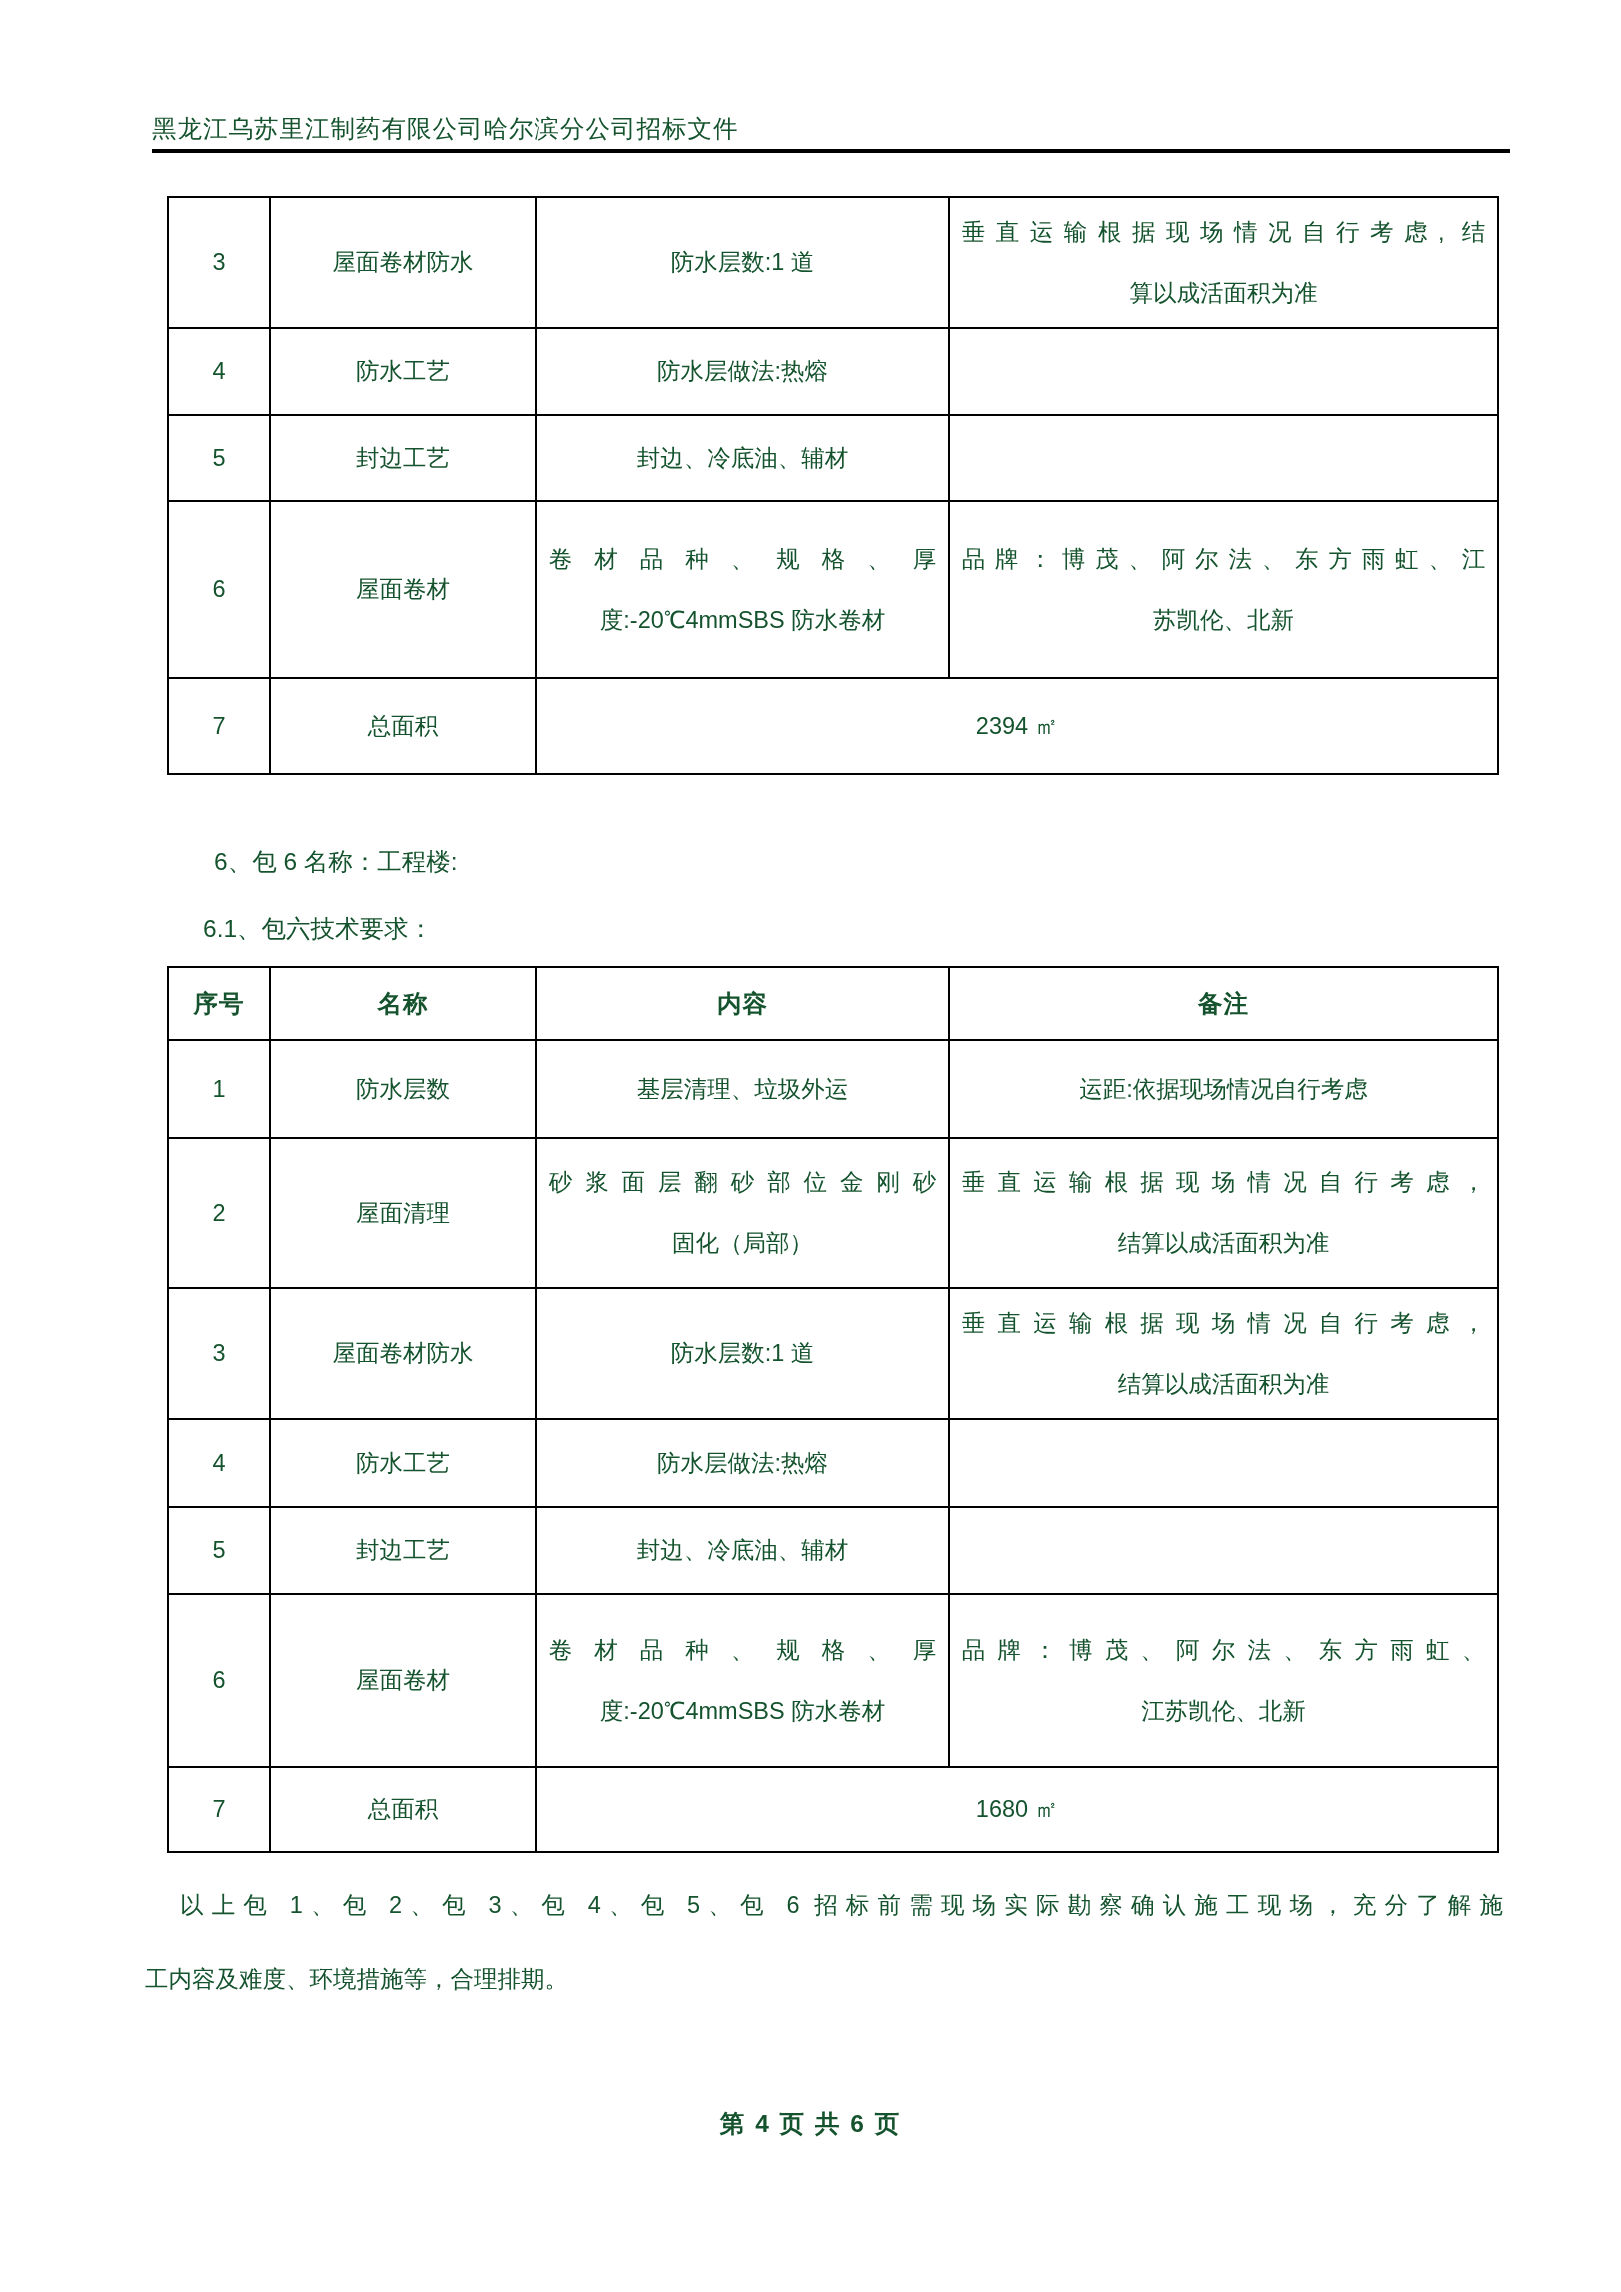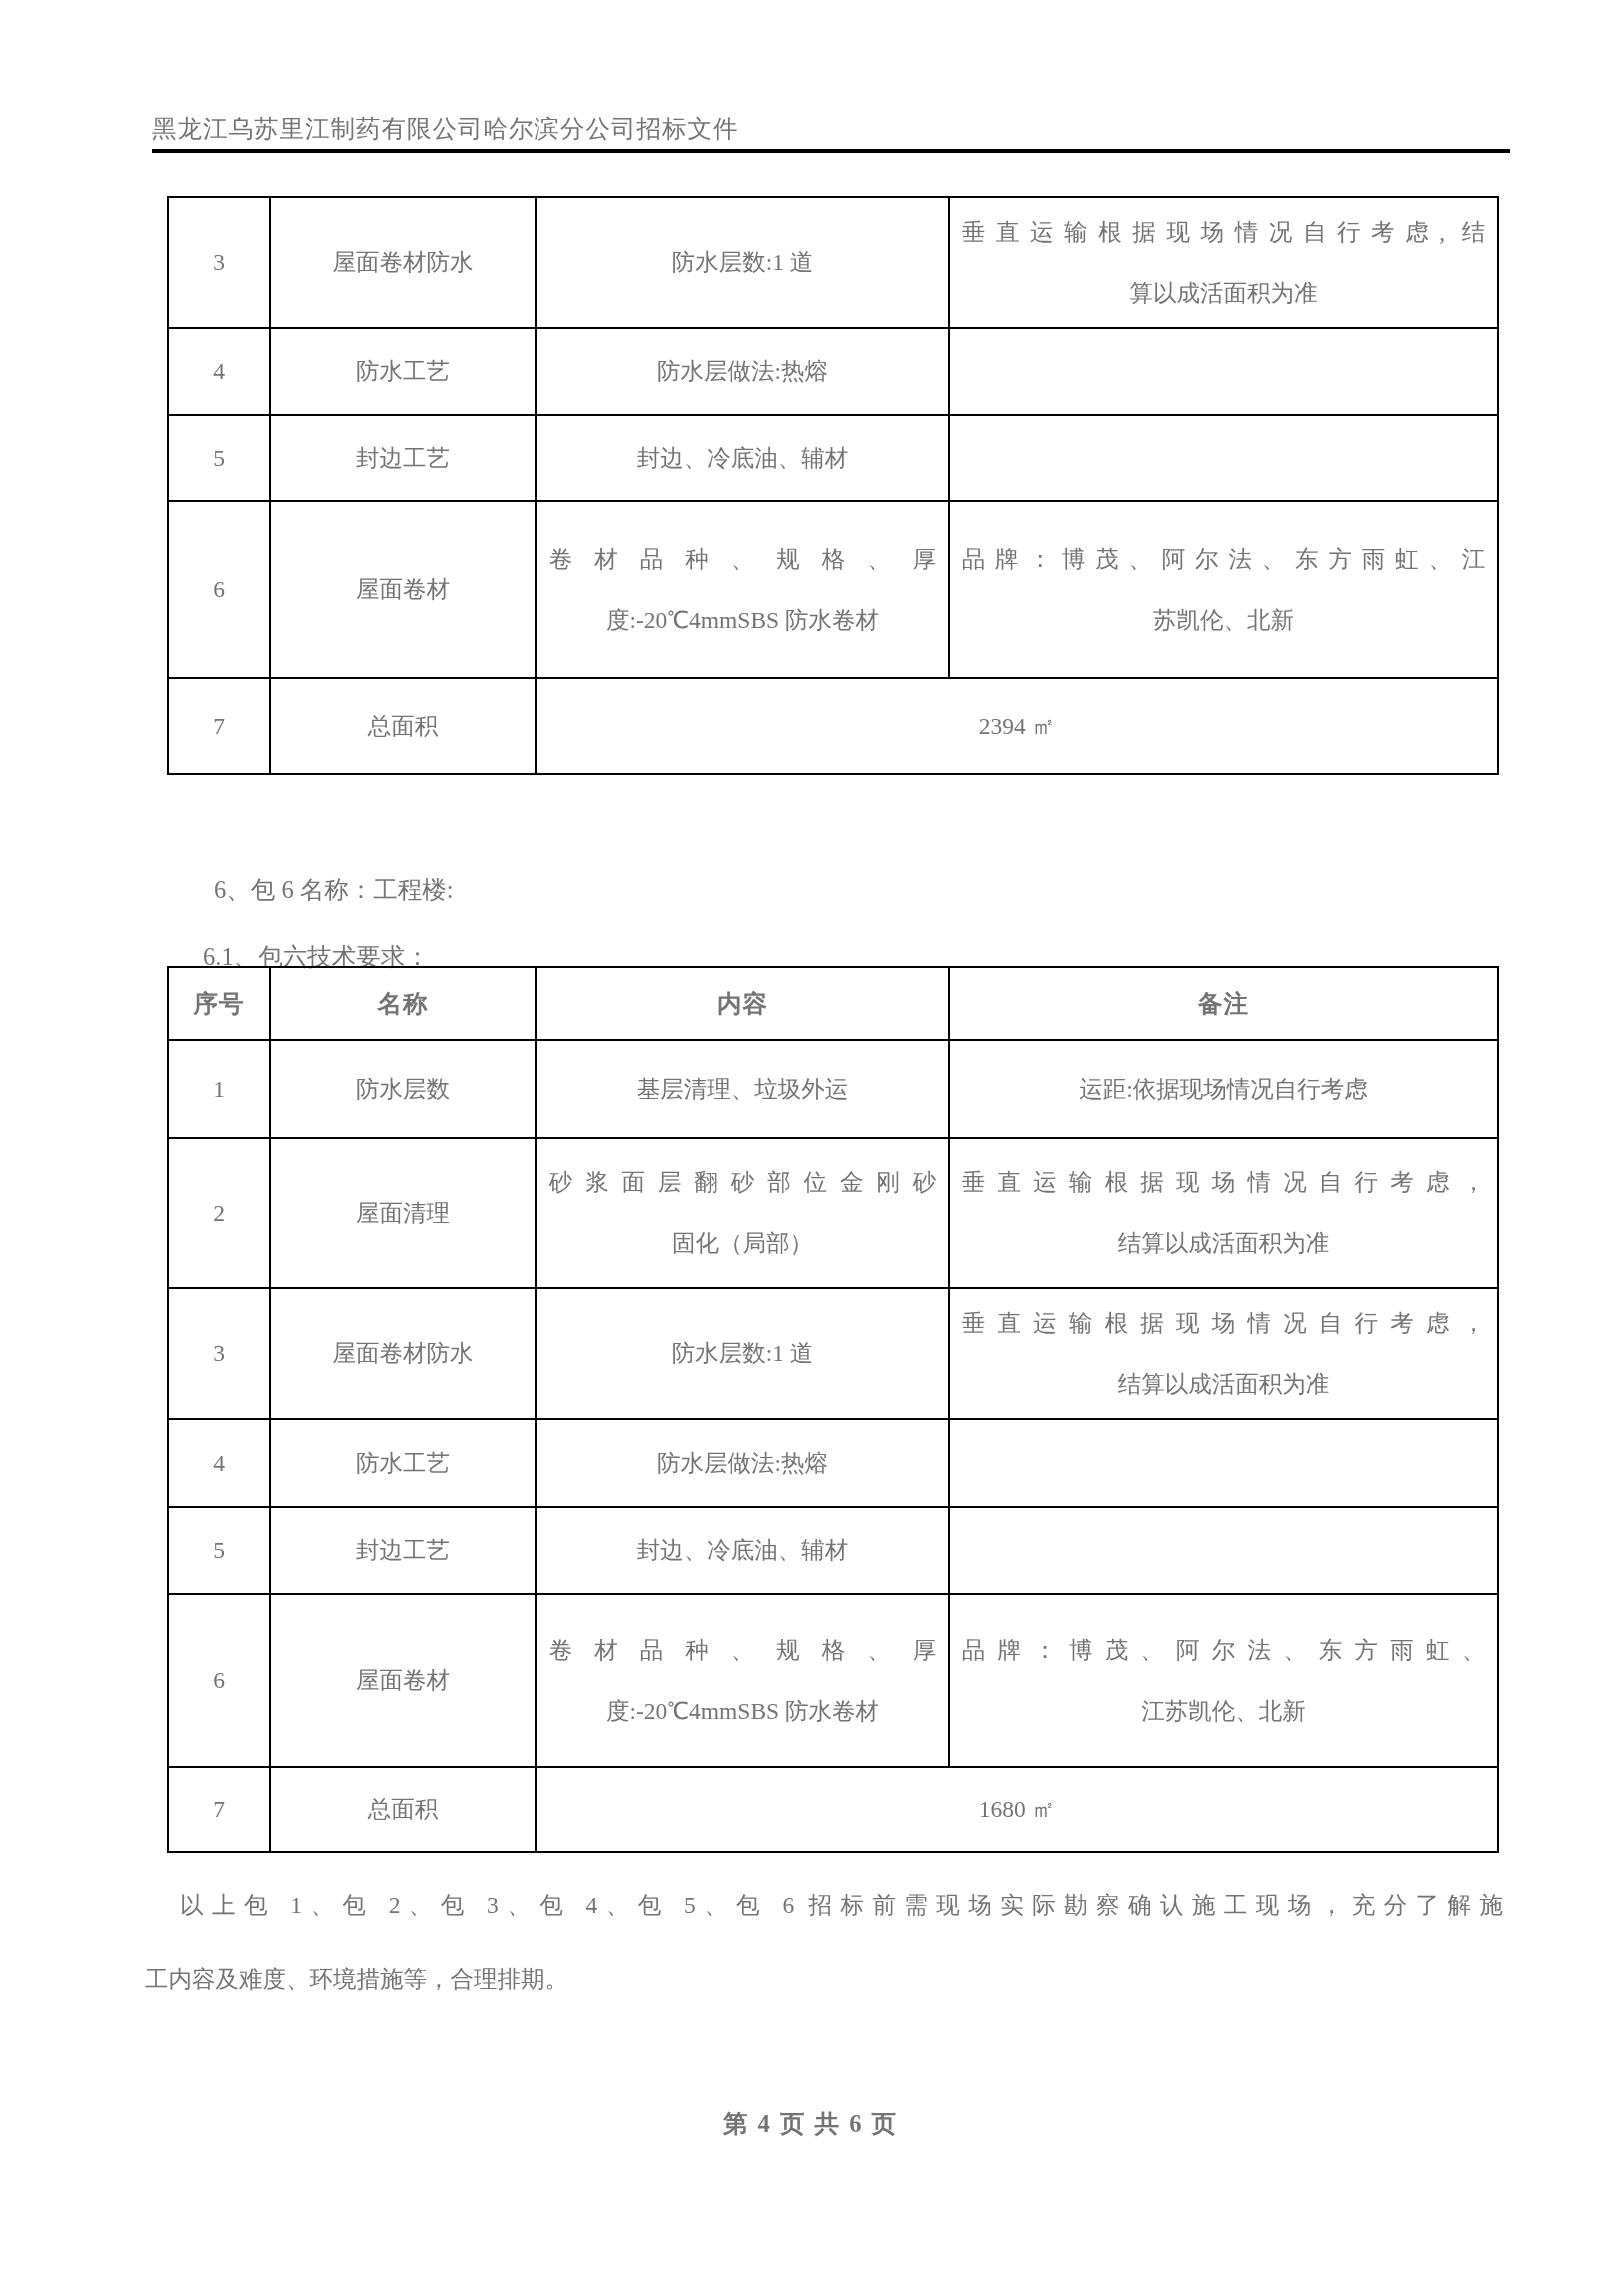--- a/index.html
+++ b/index.html
@@ -5,22 +5,22 @@
   html, body {
     margin: 0;
     padding: 0;
     background: #ffffff;
   }
   .page {
     position: relative;
     width: 1621px;
     height: 2293px;
     background: #ffffff;
-    font-family: Liberation Serif, serif;
-    color: #737373;
+    font-family: Liberation Sans, sans-serif;
+    color: #14532d;
     overflow: hidden;
   }
   
   .doc-header {
     position: absolute;
     left: 152px;
     top: 112px;
     width: 1358px;
     font-size: 24.5px;
     line-height: 33px;
@@ -66,21 +66,20 @@
   .spread {
     text-align: justify;
     text-align-last: justify;
   }
   
   .sec-title {
     position: absolute;
     font-size: 24.5px;
     line-height: 33px;
     white-space: nowrap;
-    margin-top: 28px;
   }
   #sec-title-1 { left: 214px; top: 845px; }
   #sec-title-2 { left: 203px; top: 912px; }
   
   .closing {
     position: absolute;
     left: 145px;
     top: 1868px;
     width: 1358px;
     font-size: 23.5px;

